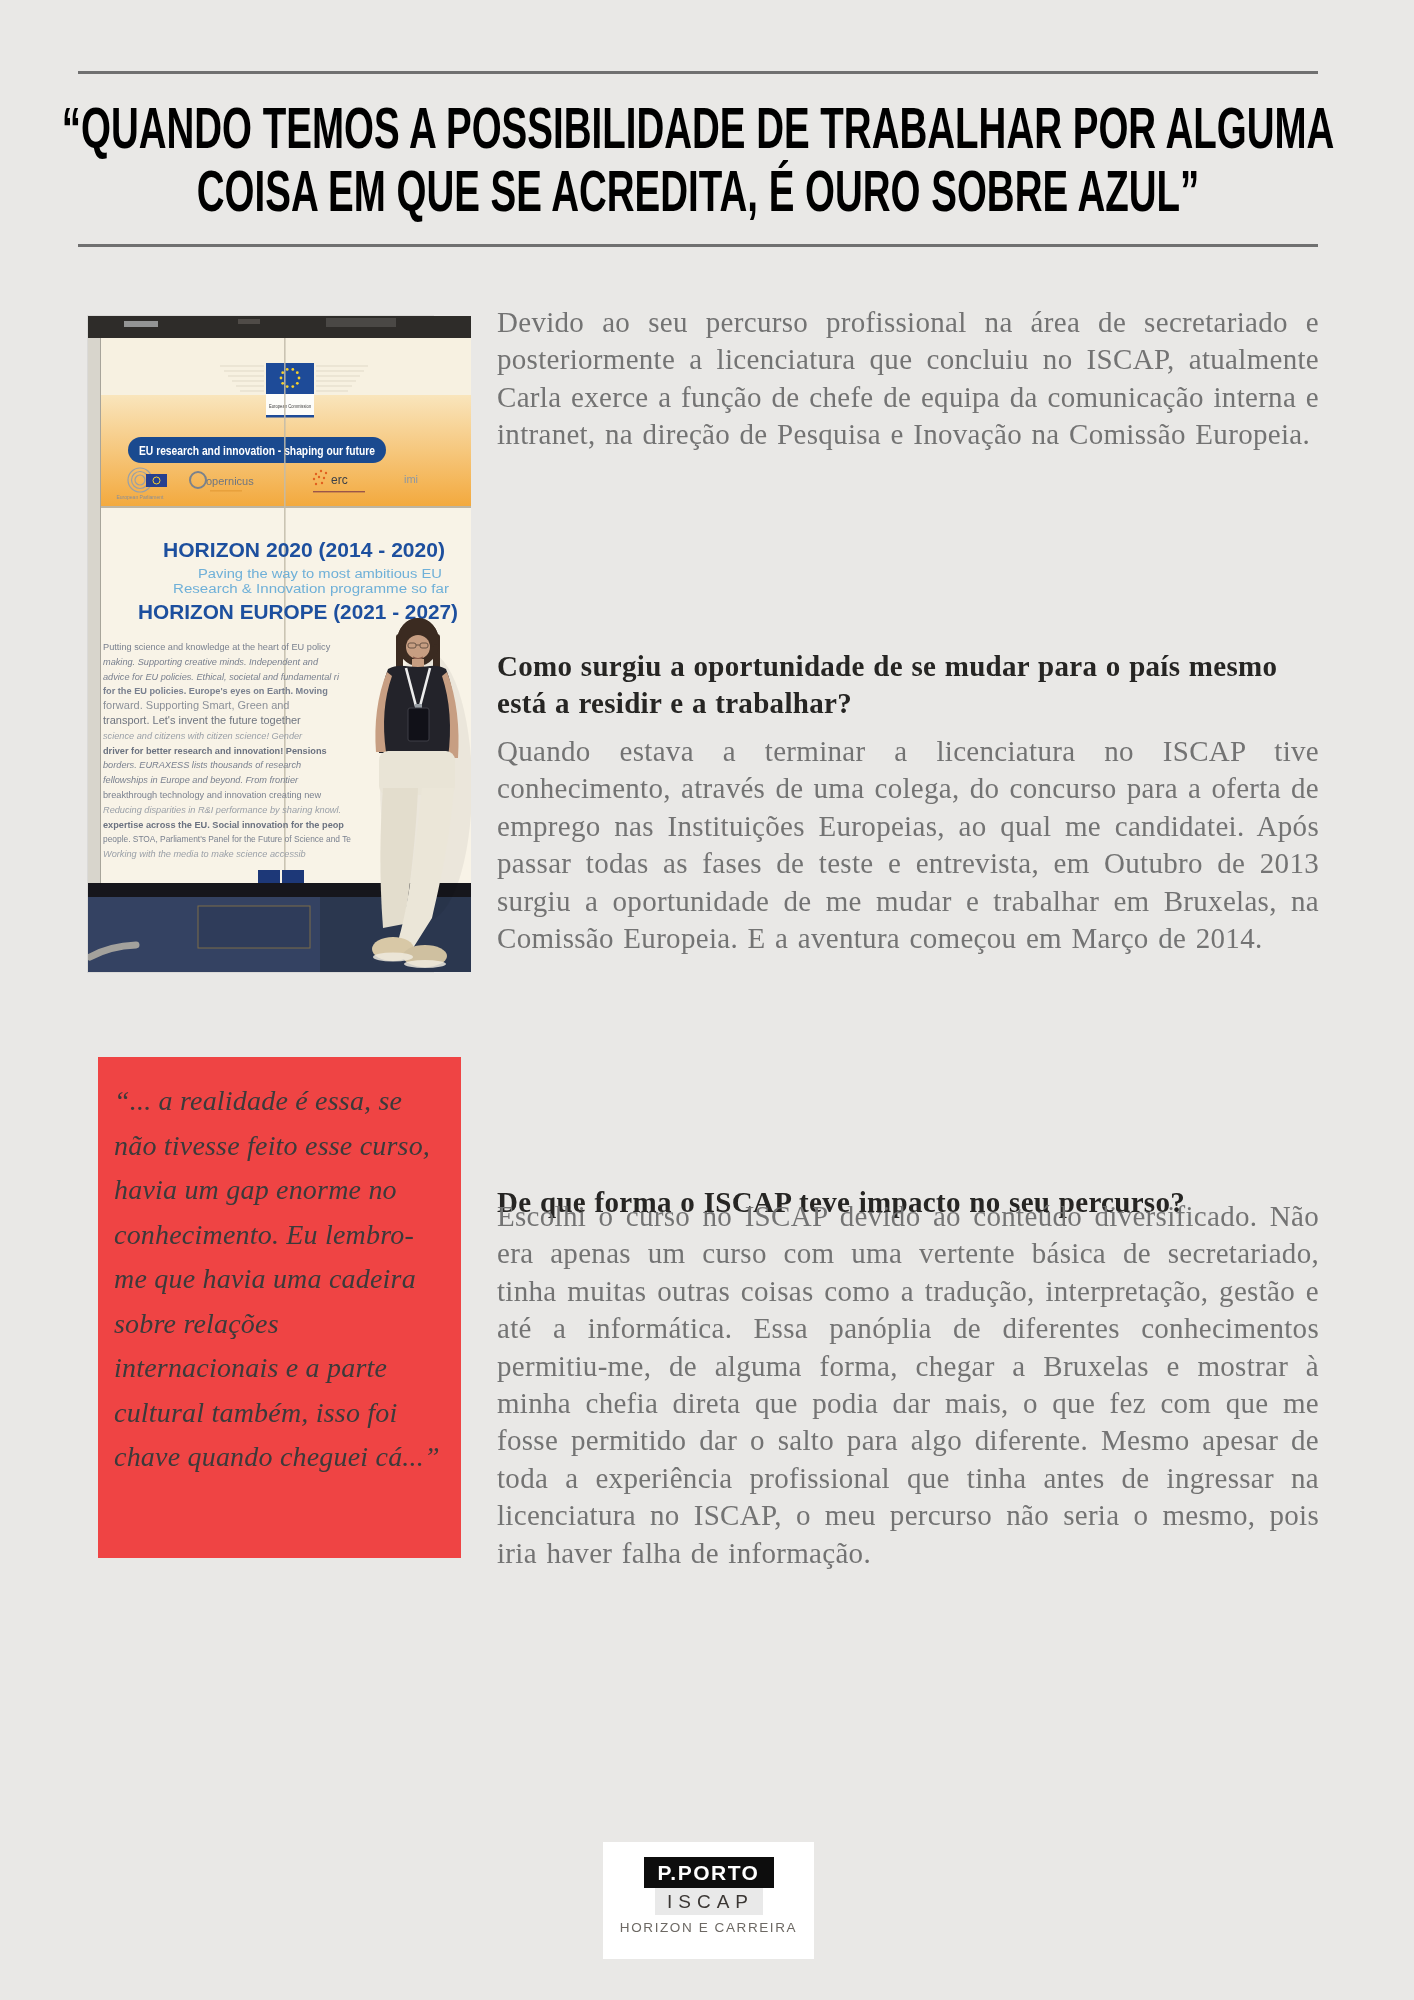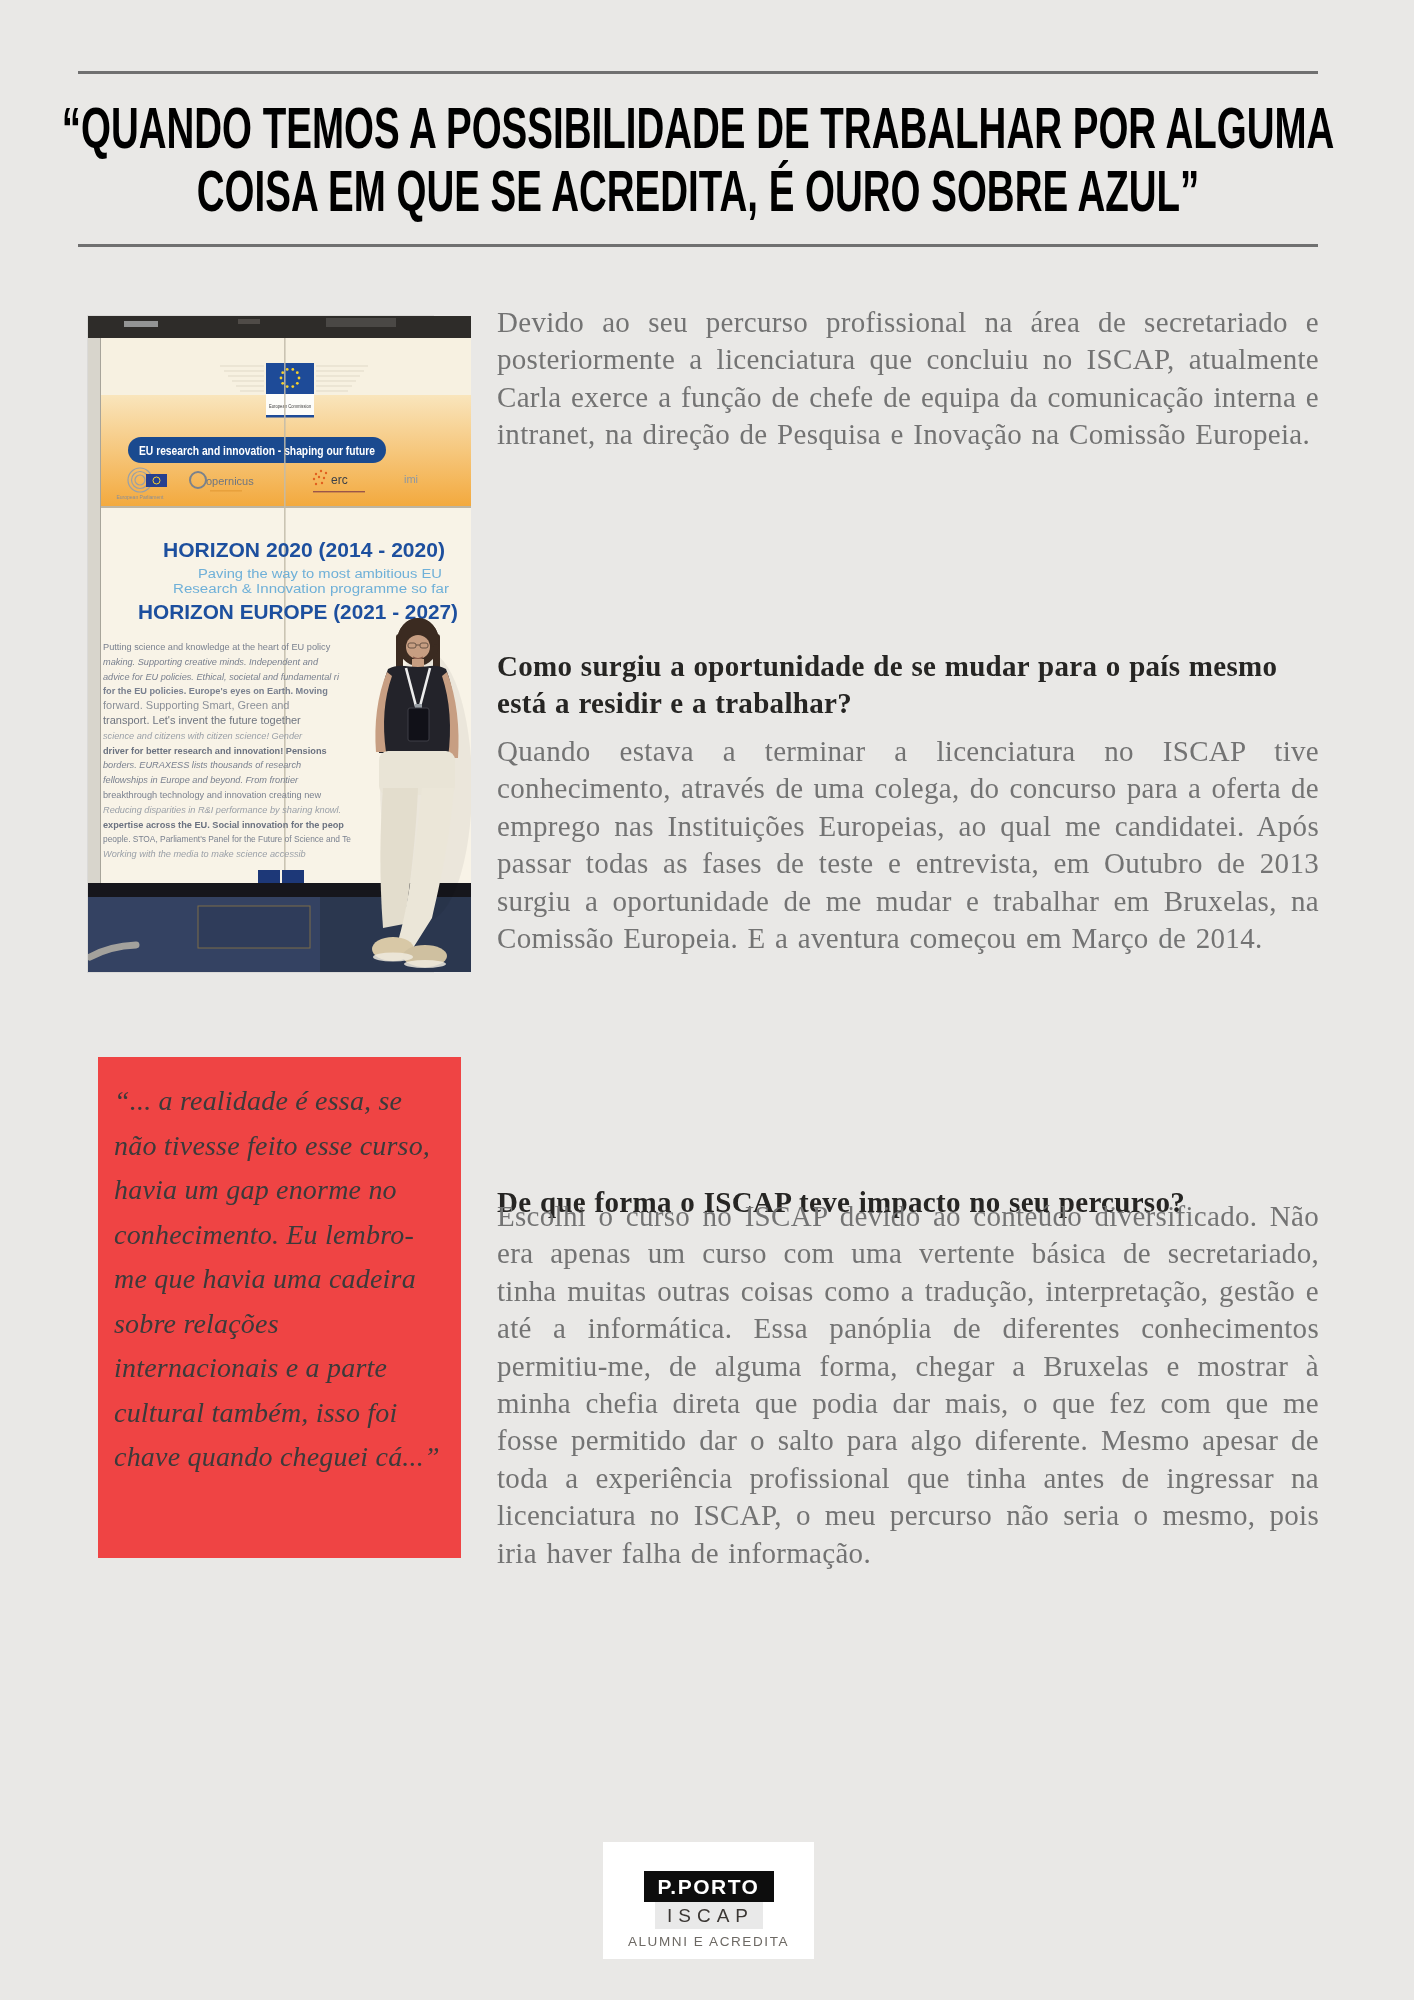--- a/index.html
+++ b/index.html
@@ -48,21 +48,21 @@
   .q1{top:648px;}
   .a1{top:733px;}
   .q2{top:1160px;margin-top:24px;}
   .a2{top:1198px;}
 
   .footer-card{
     position:absolute;left:603px;top:1842px;width:211px;height:117px;background:#ffffff;
     font-family:"Liberation Sans", sans-serif;
   }
   .pporto{
-    margin:29px auto 0;width:130px;height:31px;background:#0d0d0d;color:#ffffff;
+    margin:15px auto 0;width:130px;height:31px;background:#0d0d0d;color:#ffffff;
     display:flex;align-items:center;justify-content:center;
     font-weight:700;font-size:21px;letter-spacing:1.5px;
   }
   .iscap{
     margin:0 auto;width:108px;height:27px;background:#e9e9e9;color:#3b3734;
     display:flex;align-items:center;justify-content:center;
     font-size:19px;letter-spacing:6px;font-weight:400;padding-left:4px;box-sizing:border-box;
   }
   .tagline{
     margin-top:5px;text-align:center;font-size:13.5px;letter-spacing:1.6px;color:#6d6964;
@@ -251,14 +251,14 @@
 
 <div class="col para intro">Devido ao seu percurso profissional na área de secretariado e posteriormente a licenciatura que concluiu no ISCAP, atualmente Carla exerce a função de chefe de equipa da comunicação interna e intranet, na direção de Pesquisa e Inovação na Comissão Europeia.</div>
 <div class="col qhead q1">Como surgiu a oportunidade de se mudar para o país mesmo está a residir e a trabalhar?</div>
 <div class="col para a1">Quando estava a terminar a licenciatura no ISCAP tive conhecimento, através de uma colega, do concurso para a oferta de emprego nas Instituições Europeias, ao qual me candidatei. Após passar todas as fases de teste e entrevista, em Outubro de 2013 surgiu a oportunidade de me mudar e trabalhar em Bruxelas, na Comissão Europeia. E a aventura começou em Março de 2014.</div>
 <div class="col qhead q2">De que forma o ISCAP teve impacto no seu percurso?</div>
 <div class="col para a2">Escolhi o curso no ISCAP devido ao conteúdo diversificado. Não era apenas um curso com uma vertente básica de secretariado, tinha muitas outras coisas como a tradução, interpretação, gestão e até a informática. Essa panóplia de diferentes conhecimentos permitiu-me, de alguma forma, chegar a Bruxelas e mostrar à minha chefia direta que podia dar mais, o que fez com que me fosse permitido dar o salto para algo diferente. Mesmo apesar de toda a experiência profissional que tinha antes de ingressar na licenciatura no ISCAP, o meu percurso não seria o mesmo, pois iria haver falha de informação.</div>
 
 <div class="footer-card">
   <div class="pporto">P.PORTO</div>
   <div class="iscap">ISCAP</div>
-  <div class="tagline">ALUMNI E ACREDITA</div>
+  <div class="tagline">HORIZON E CARREIRA</div>
 </div>
 
 </body></html>

